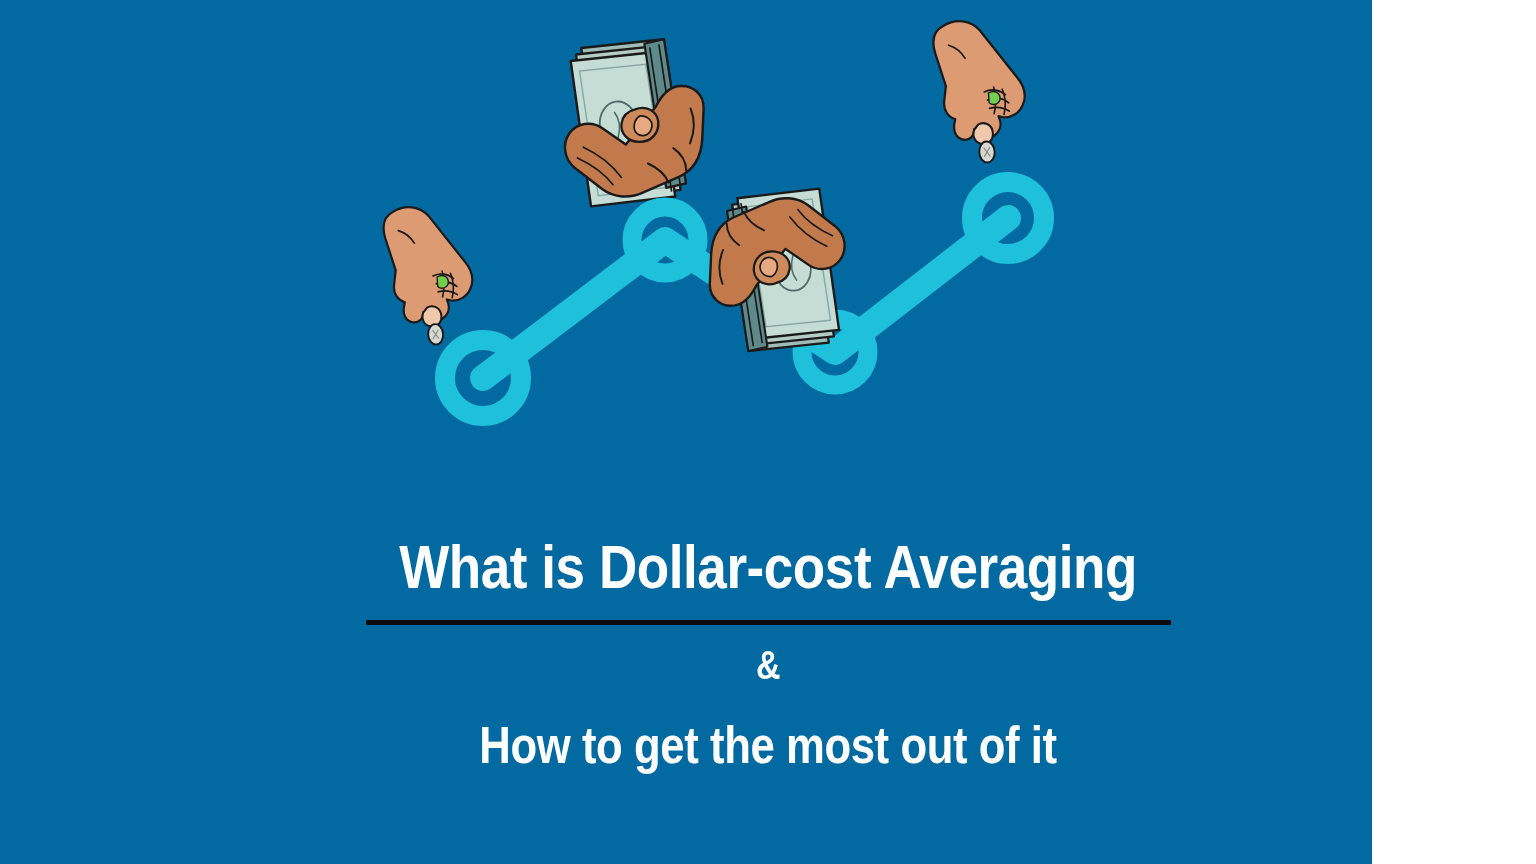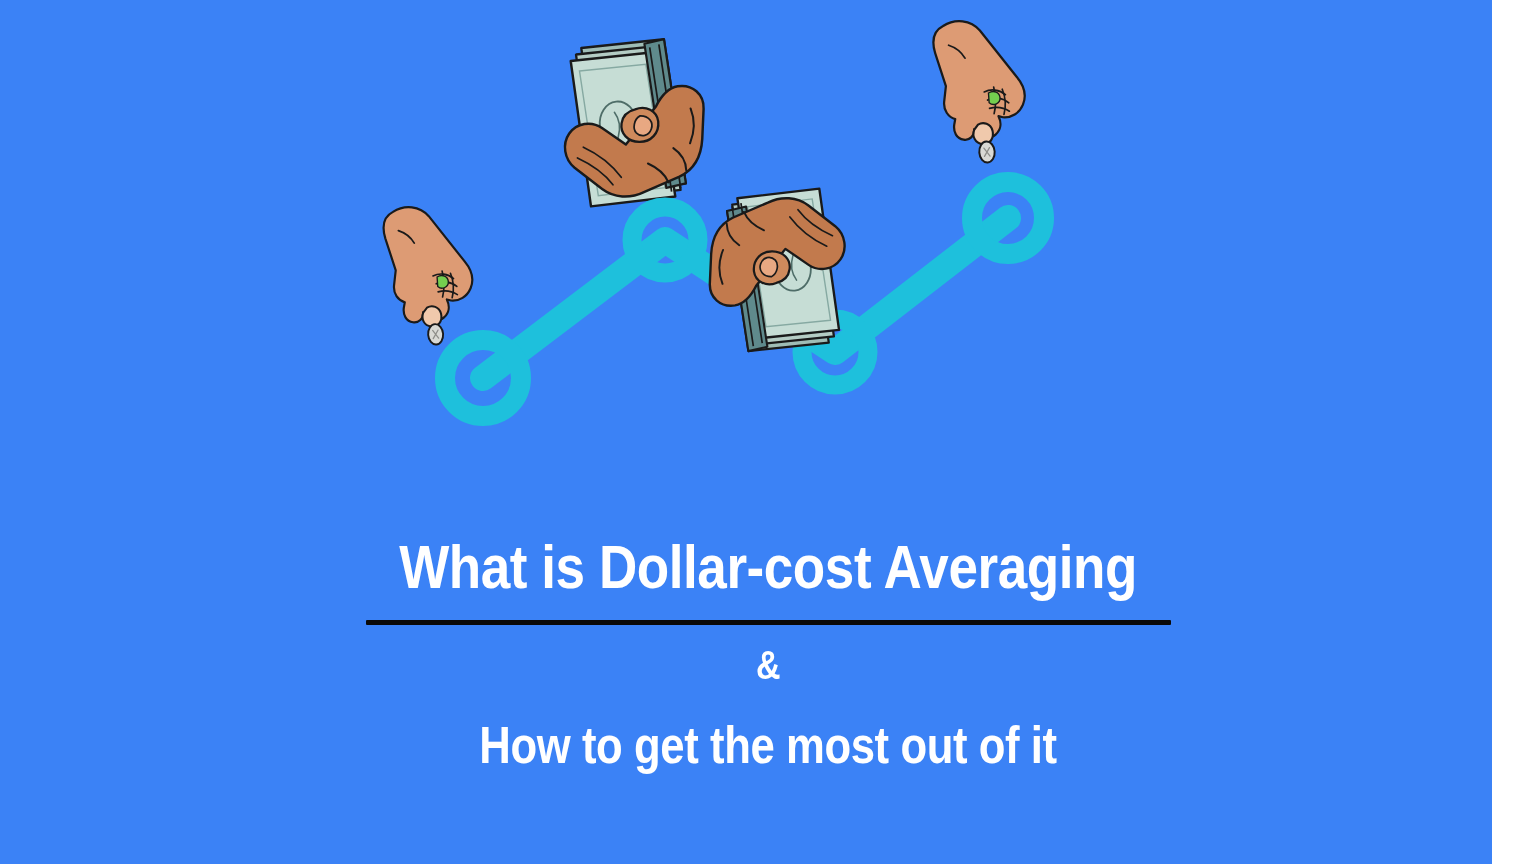--- a/index.html
+++ b/index.html
@@ -5,24 +5,24 @@
   html, body {
     margin: 0;
     padding: 0;
     background: #ffffff;
   }
   body {
     font-family: "Liberation Sans", sans-serif;
   }
   #poster {
     position: relative;
-    width: 1492px;
+    width: 1372px;
     height: 864px;
     overflow: hidden;
-    background: #3b82f6;
+    background: #0369a1;
   }
   .layer {
     position: absolute;
     inset: 0;
     width: 1536px;
     height: 864px;
   }
   #artwork { z-index: 2; }
 
   

